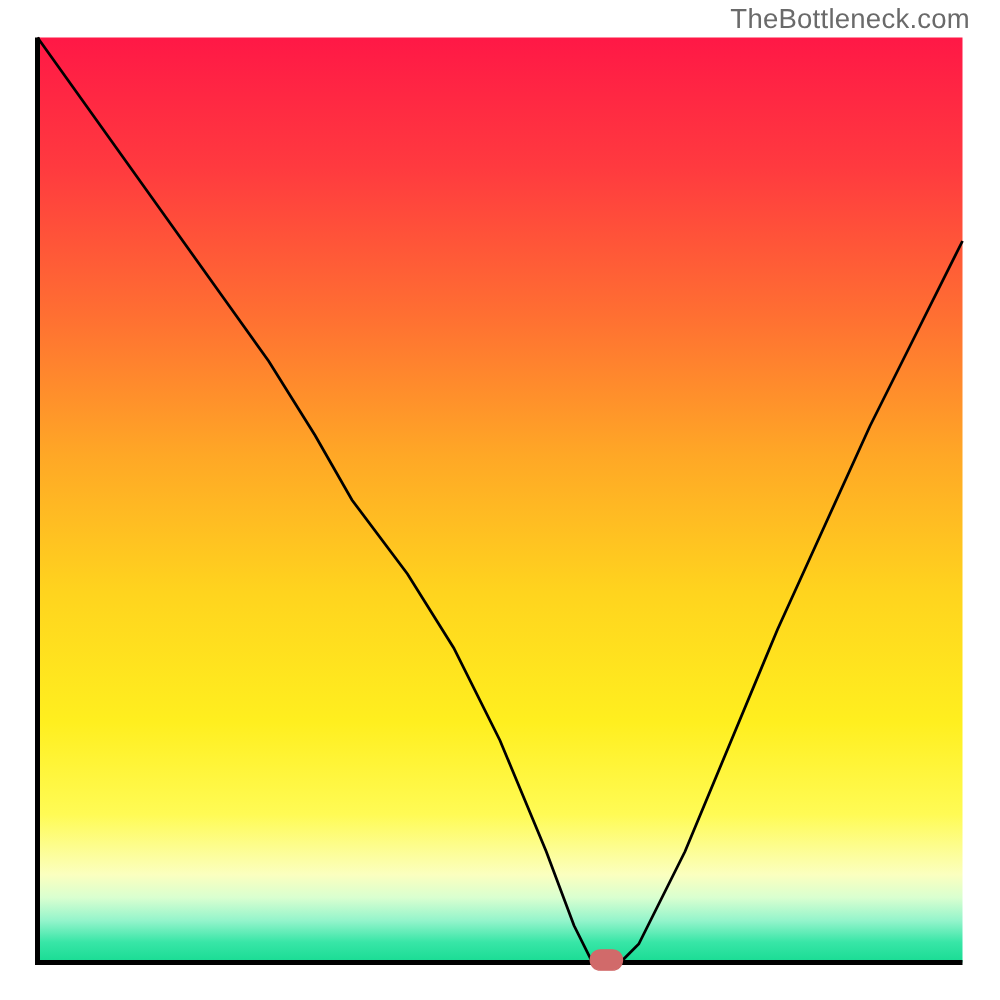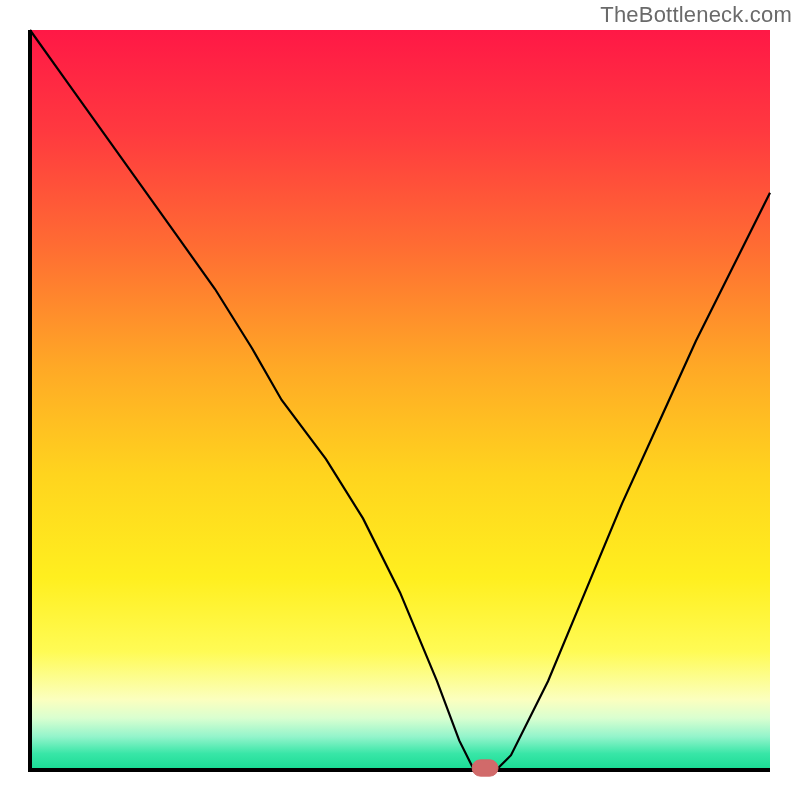--- a/index.html
+++ b/index.html
@@ -11,21 +11,21 @@
     font-family: Arial, Helvetica, sans-serif;
   }
   .container {
     position: relative;
     width: 800px;
     height: 800px;
   }
   .watermark {
     position: absolute;
     top: 2px;
-    right: 8px;
+    right: 24px;
     color: #6a6a6a;
     font-size: 22px;
     font-weight: 500;
     letter-spacing: 0.2px;
   }
   .axis-line {
     stroke: #000;
     stroke-width: 4;
     fill: none;
   }

